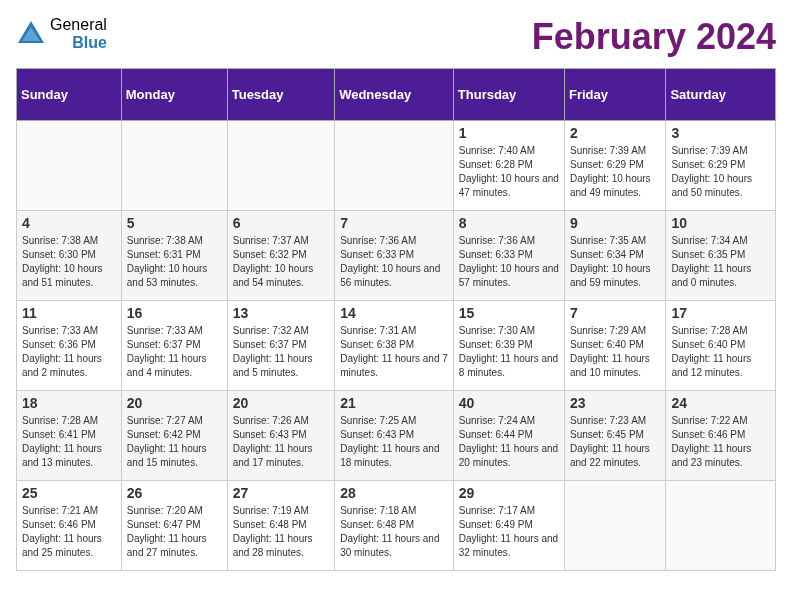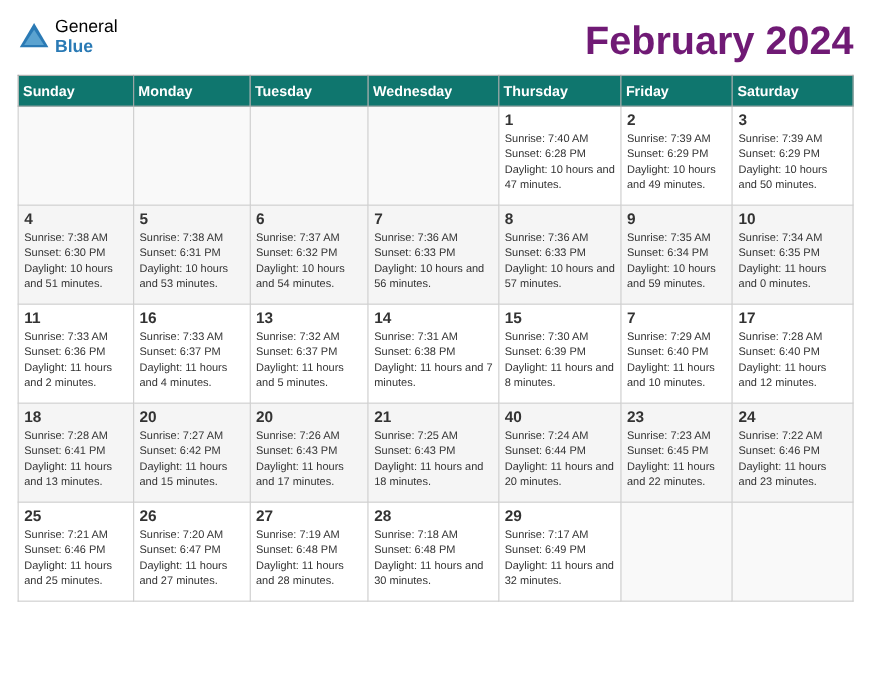--- a/index.html
+++ b/index.html
@@ -13,20 +13,21 @@
     .header {
       display: flex;
       justify-content: space-between;
       align-items: flex-start;
       margin-bottom: 10px;
     }
     .logo {
       display: flex;
       align-items: center;
       gap: 4px;
+      text-align: right;
     }
     .logo-text {
       display: flex;
       flex-direction: column;
       line-height: 1.1;
     }
     .logo-blue {
       font-size: 16px;
       font-weight: bold;
       color: #2a7ab5;
@@ -46,23 +47,23 @@
     .subtitle {
       font-size: 18px;
       color: #555;
     }
     table {
       width: 100%;
       border-collapse: collapse;
       font-size: 11px;
     }
     thead tr th {
-      background-color: #0f766e;
+      background-color: #4c1d95;
       color: #fff;
-      padding: 6px 4px;
+      padding: 18px 4px;
       text-align: left;
       font-size: 13px;
       font-weight: bold;
       border: 1px solid #aaa;
     }
     tbody tr td {
       border: 1px solid #ccc;
       vertical-align: top;
       padding: 4px 5px;
       min-height: 80px;

